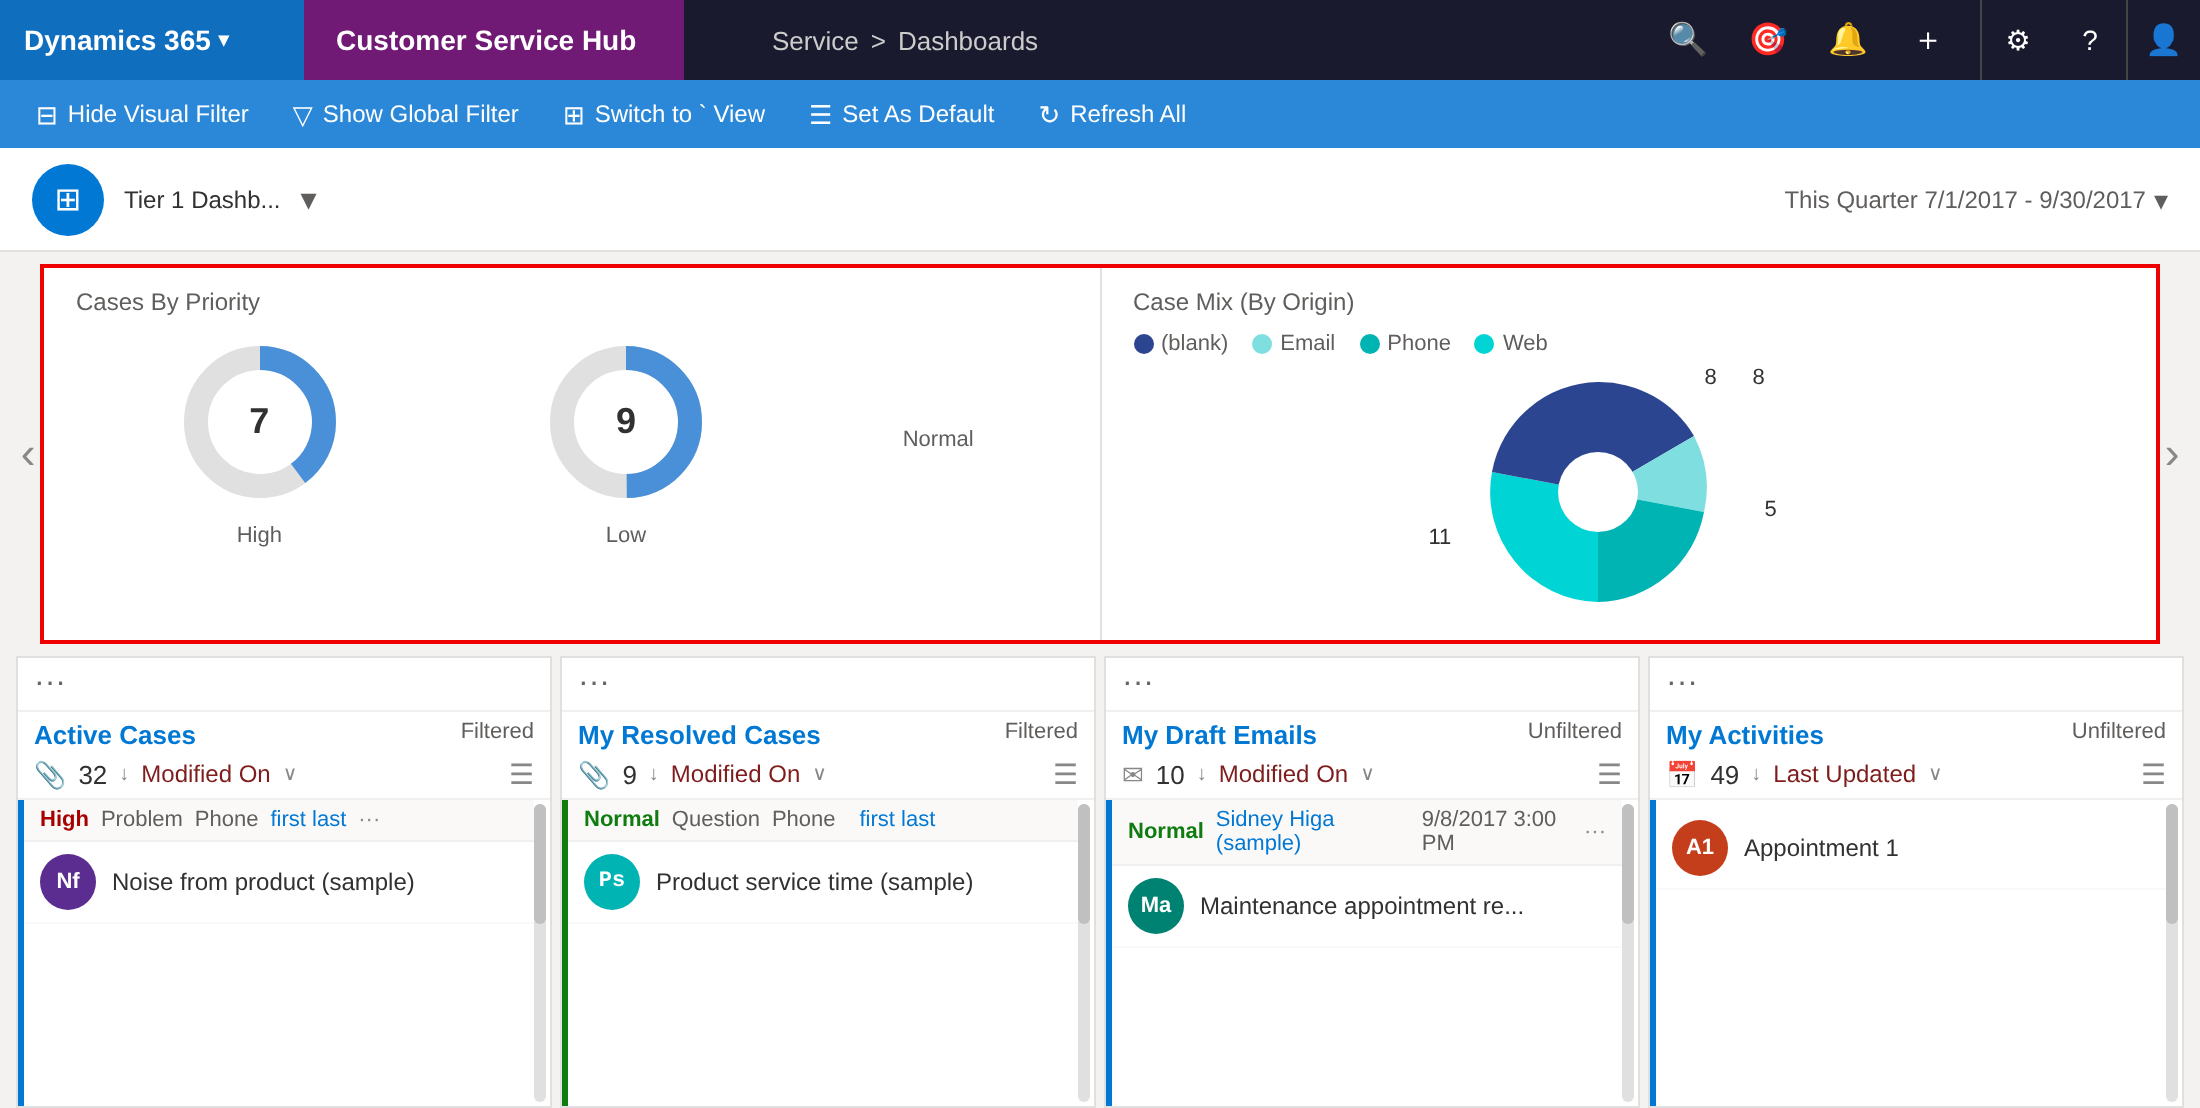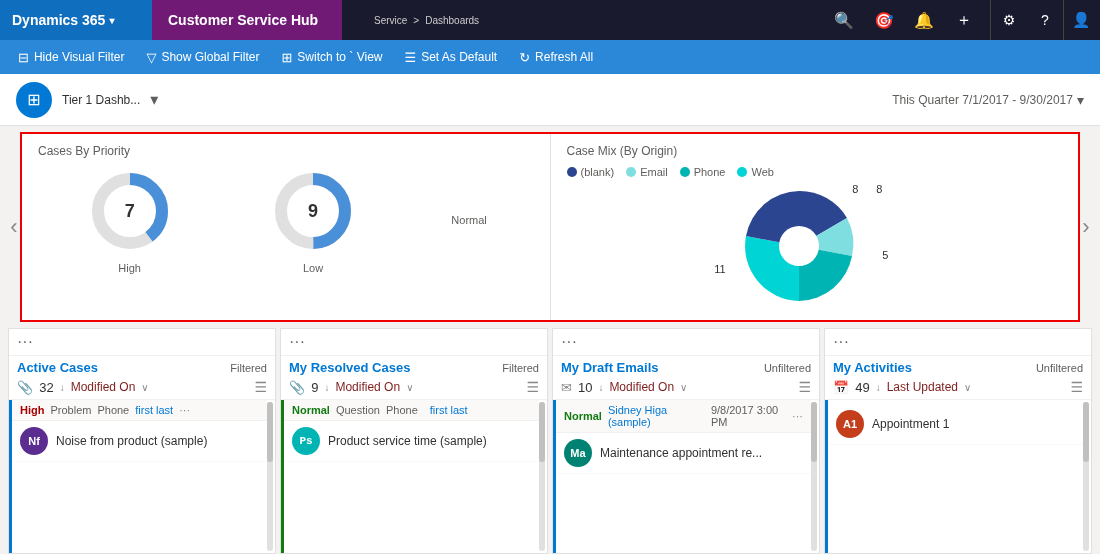--- a/index.html
+++ b/index.html
@@ -31,24 +31,25 @@
       height: 40px;
       padding: 0 16px;
       font-size: 14px;
       font-weight: 600;
       color: white;
       min-width: 190px;
     }
     .nav-breadcrumb {
       display: flex; align-items: center;
       padding: 0 32px;
-      font-size: 10px;
+      font-size: 13px;
       color: #ccc;
       gap: 6px;
       flex: 1;
+      margin-left: 12px;
     }
     .nav-breadcrumb span { color: #ccc; }
     .nav-icons {
       display: flex; align-items: center;
       gap: 4px;
       padding: 0 8px;
     }
     .nav-icon-btn {
       width: 36px; height: 40px;
       display: flex; align-items: center; justify-content: center;
@@ -165,21 +166,21 @@
       margin-right: 4px;
       overflow: hidden;
     }
     .tile:last-child { margin-right: 0; }
     .tile-header {
       display: flex; align-items: center; justify-content: space-between;
       padding: 4px 8px;
       border-bottom: 1px solid #f0f0f0;
     }
     .tile-title-row {
-      display: flex; align-items: center; justify-content: space-between;
+      display: flex; align-items: flex-start; justify-content: space-between;
       padding: 4px 8px 2px 8px;
       gap: 32px;
     }
     .tile-title { font-size: 13px; font-weight: 600; color: #0078d4; }
     .tile-badge { font-size: 11px; color: #605e5c; }
     .tile-sub-row {
       display: flex; align-items: center; gap: 6px;
       padding: 2px 8px 4px 8px;
       border-bottom: 1px solid #f0f0f0;
     }

